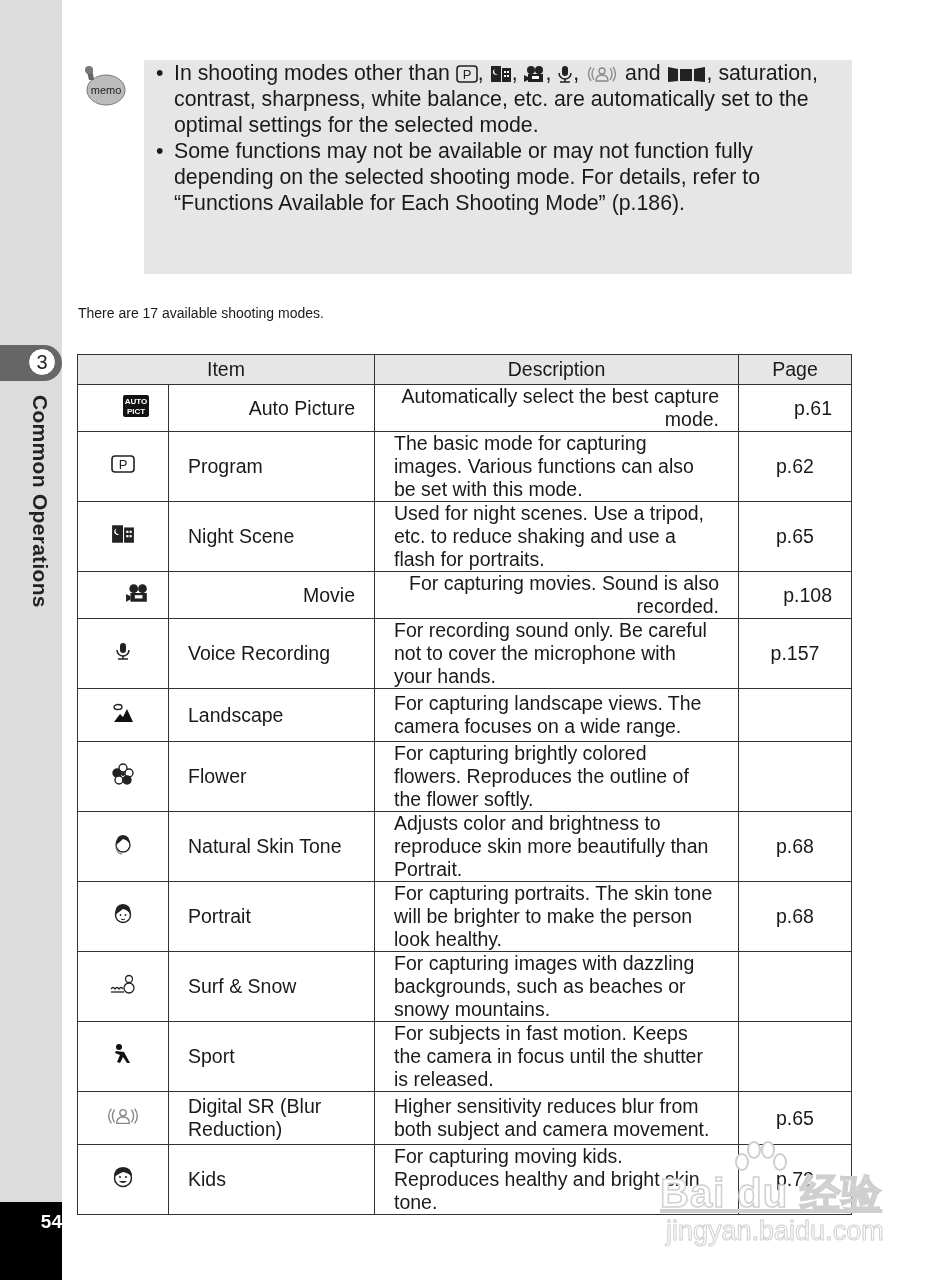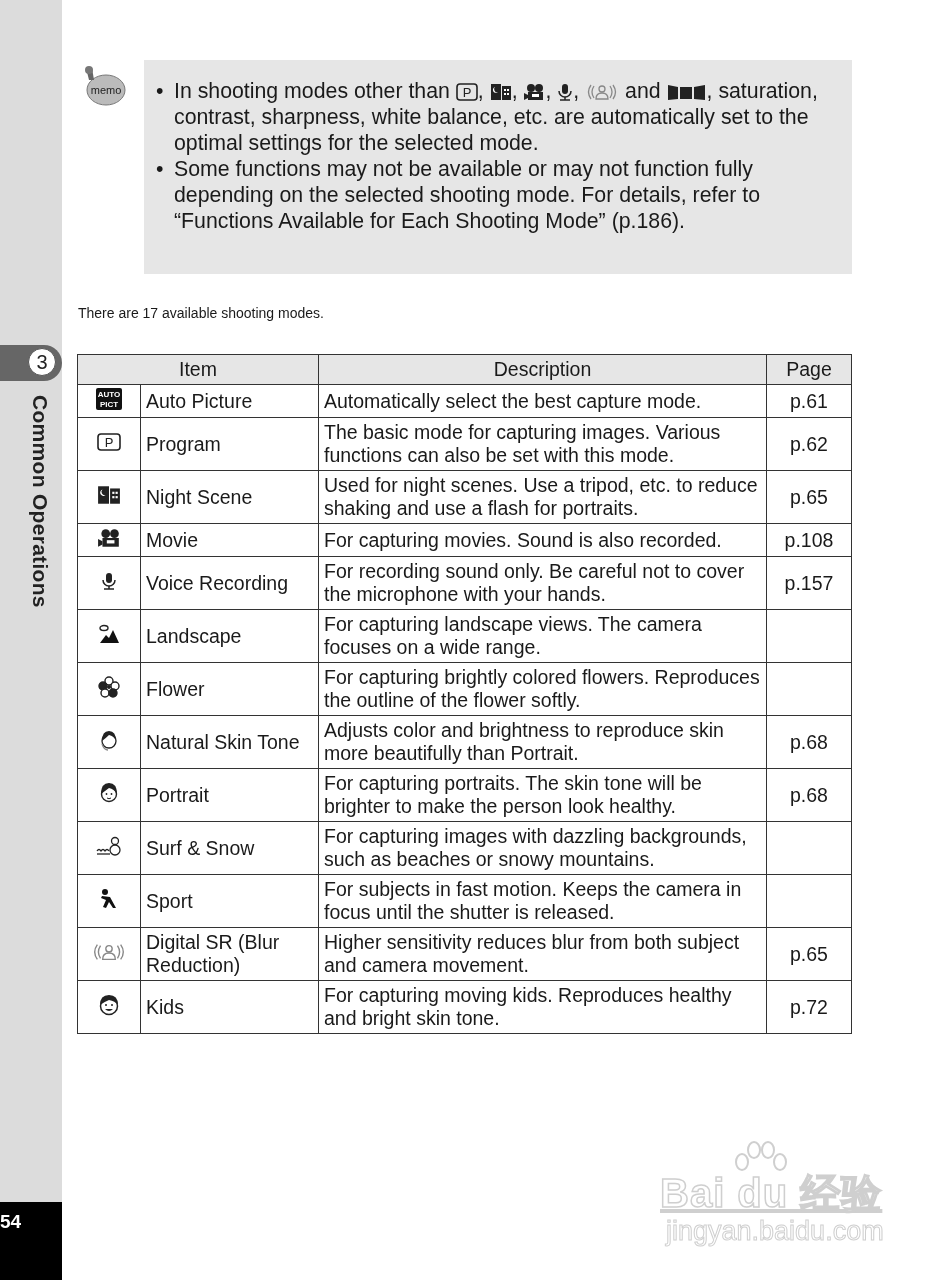--- a/index.html
+++ b/index.html
@@ -9,42 +9,42 @@
   
   .sidebar { position:absolute; left:0; top:0; width:62px; height:1280px; background:#dcdcdc; }
   .chapter-tab { position:absolute; left:0; top:345px; width:62px; height:36px; background:#666666;
                  border-radius:0 18px 18px 0; }
   .chapter-num { position:absolute; left:28px; top:348px; width:28px; height:28px; border-radius:50%;
                  background:#ffffff; border:1px solid #555; box-sizing:border-box;
                  font-size:20px; line-height:26px; text-align:center; color:#222; }
   .chapter-title { position:absolute; left:28px; top:395px; transform-origin:0 0; transform:rotate(90deg) translateY(-100%);
                    font-weight:bold; font-size:21px; white-space:nowrap; color:#222; letter-spacing:0.3px; }
   .page-num-box { position:absolute; left:0; top:1202px; width:62px; height:78px; background:#000000; }
-  .page-num { position:absolute; left:0; top:1211px; width:62px; text-align:left; color:#fff;
+  .page-num { position:absolute; left:0; top:1211px; width:62px; text-align:right; color:#fff;
               font-weight:bold; font-size:19px; }
 
   
   .memo-icon { position:absolute; left:82px; top:66px; width:44px; height:42px; }
   .memo-box { position:absolute; left:144px; top:60px; width:708px; height:214px; background:#e6e6e6; }
-  .memo-list { list-style:none; margin:0; padding:0; position:absolute; left:10px; top:18px; right:8px; }
+  .memo-list { list-style:none; margin:0; padding:0; position:absolute; left:10px; top:0; right:8px; }
   .memo-list li { position:relative; padding-left:20px; font-size:21.3px; line-height:26px; color:#1a1a1a; }
   .memo-list li::before { content:"•"; position:absolute; left:2px; top:0; }
   .inl-icon { display:inline-block; vertical-align:-3px; }
 
   .intro { position:absolute; left:78px; top:305px; font-size:14px; color:#1a1a1a; }
 
   
   table.modes { position:absolute; left:77px; top:354px; width:775px; border-collapse:collapse; font-size:19.5px; }
-  table.modes th, table.modes td { border:1px solid #333; padding:0 5px; }
+  table.modes th, table.modes td { border:1px solid #333; padding:0 19px; }
   table.modes th { background:#e6e6e6; font-weight:normal; height:29px; }
   table.modes td { line-height:23px; }
   td.ic { width:52px; text-align:center; padding:0; }
   td.nm { width:167px; }
   td.pg { width:74px; text-align:center; }
-  tr.r1 td { height:32px; }
+  tr.r1 td { height:32px;text-align:right; }
   tr.r2 td { height:52px; }
 
   
   .watermark { position:absolute; left:660px; top:1140px; width:230px; height:110px; color:#d8d8d8; }
   .wm-main { position:absolute; left:0; top:26px; font-size:40px; font-weight:bold; color:#ffffff;
              -webkit-text-stroke:1.5px #cfcfcf; letter-spacing:1px;text-decoration:underline; }
   .wm-url { position:absolute; left:6px; top:76px; font-size:27px; color:#ffffff; -webkit-text-stroke:1px #cfcfcf; }
 </style>
 </head>
 <body>

